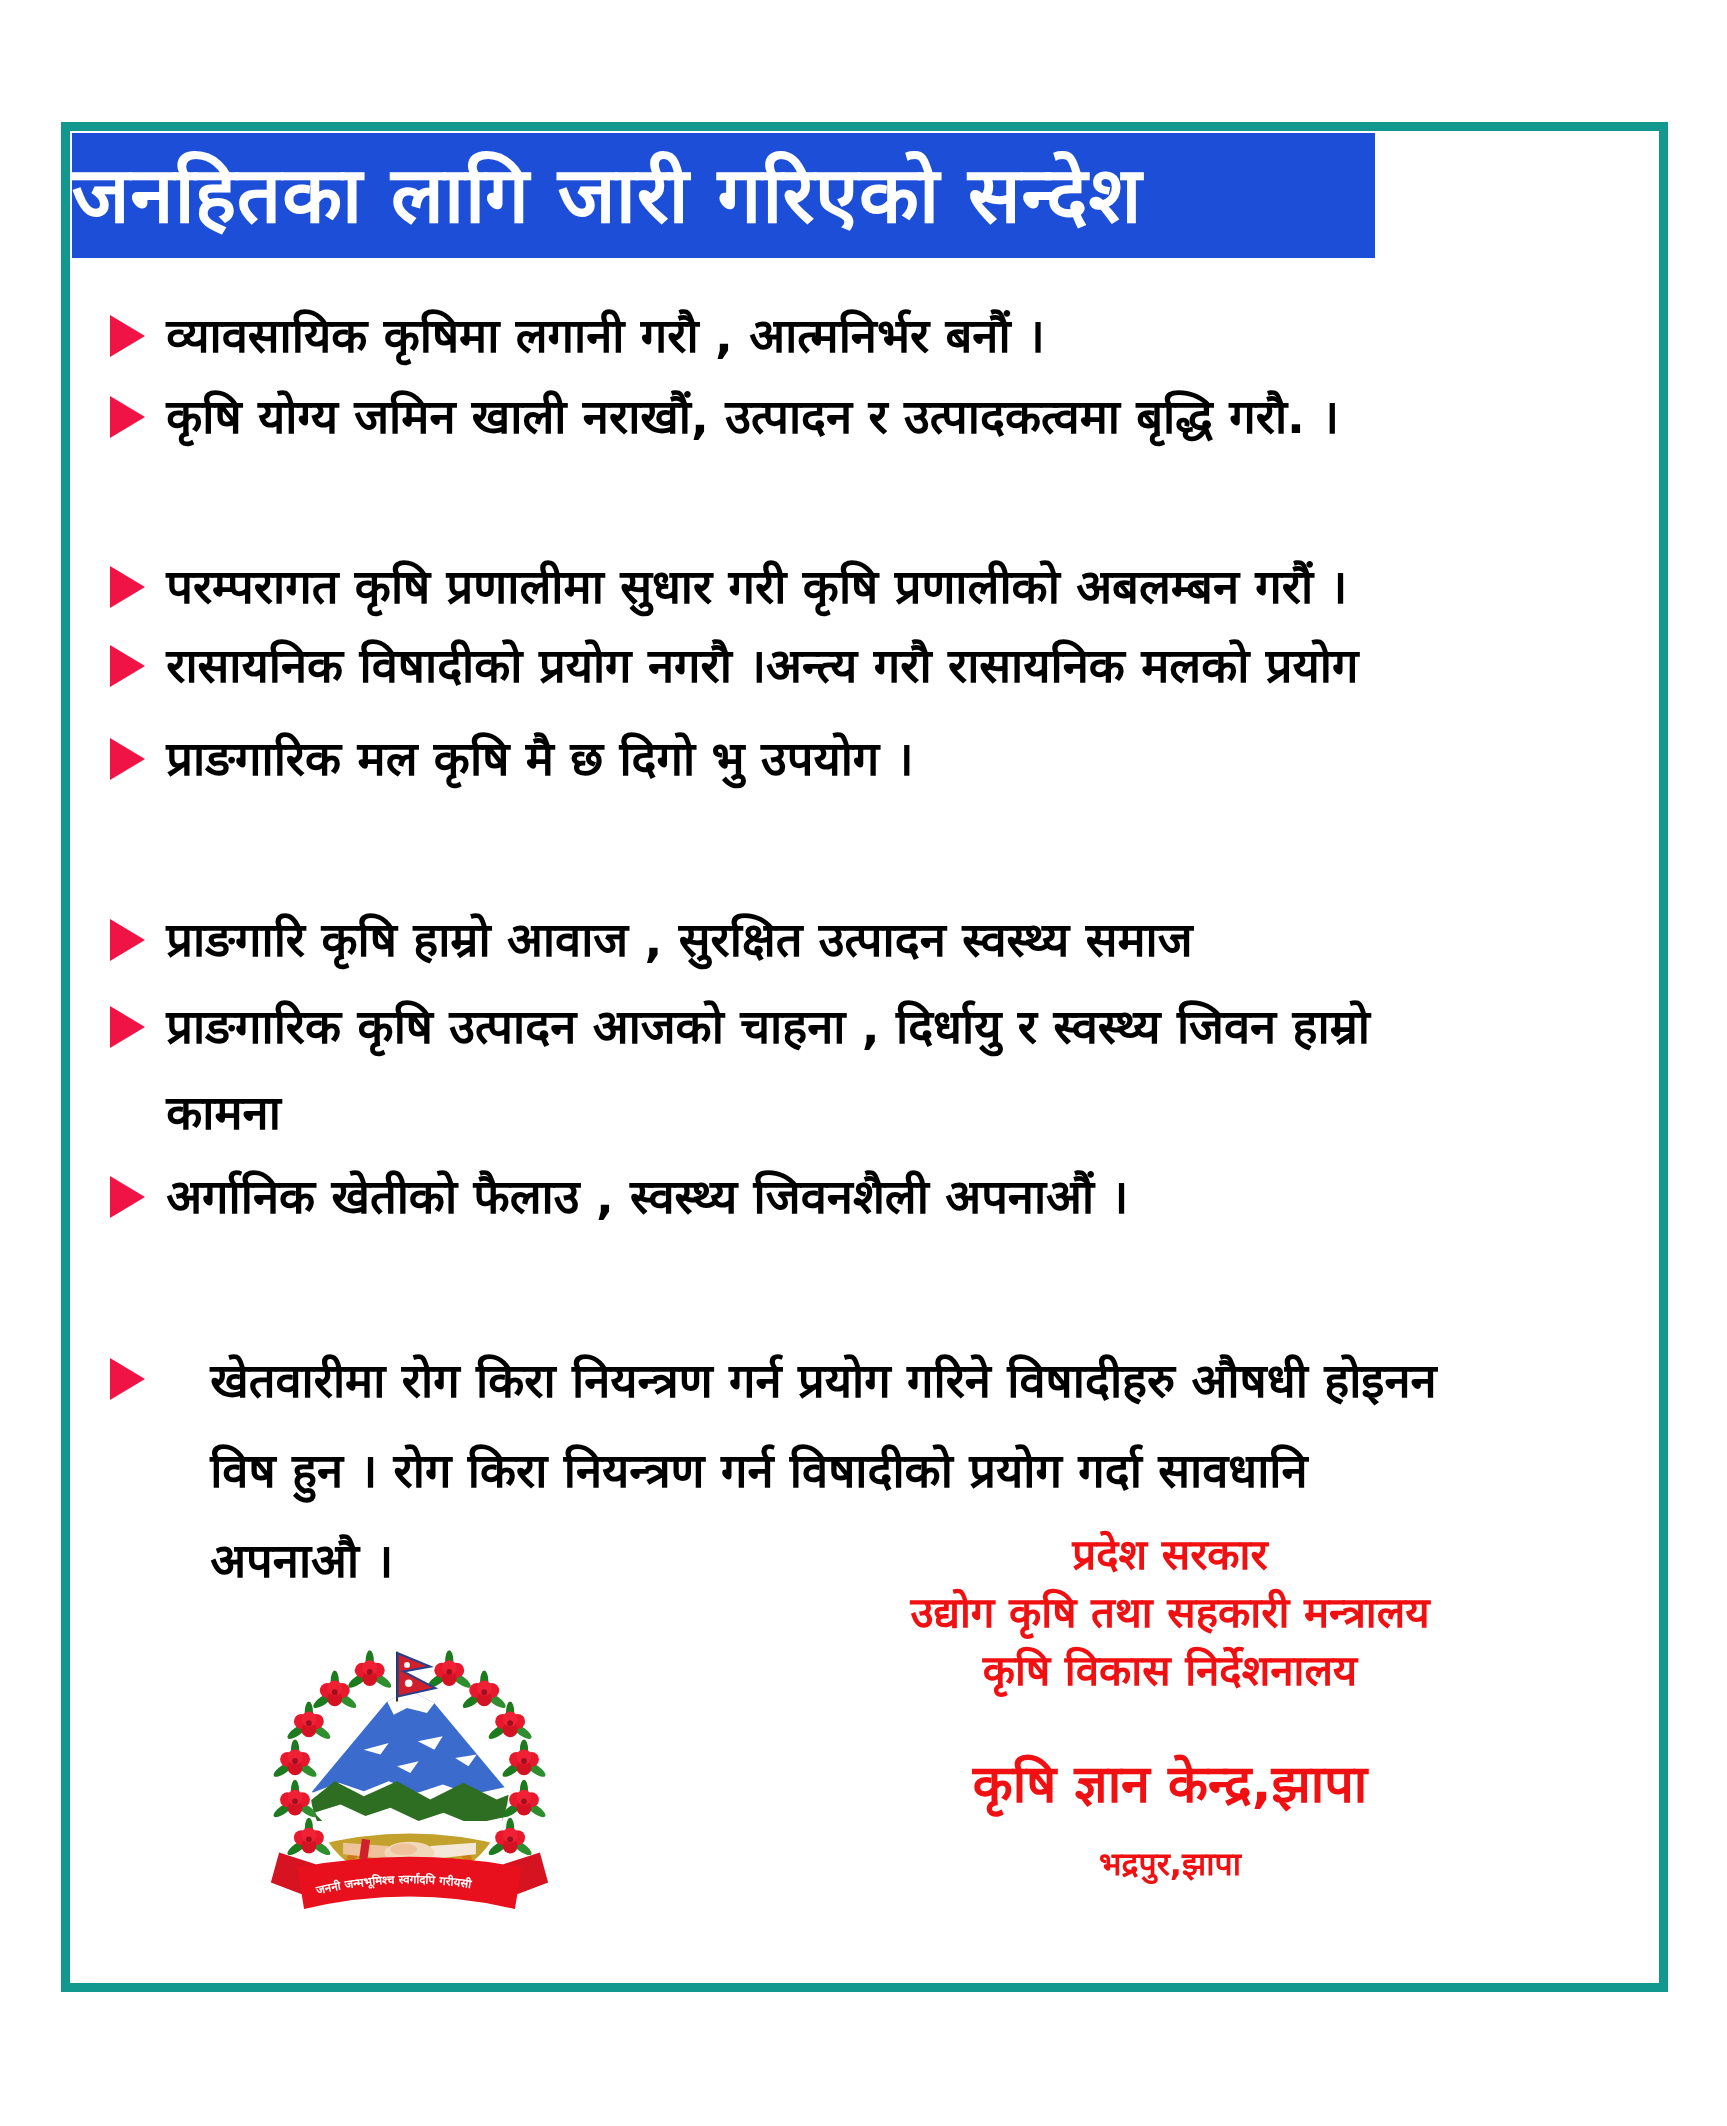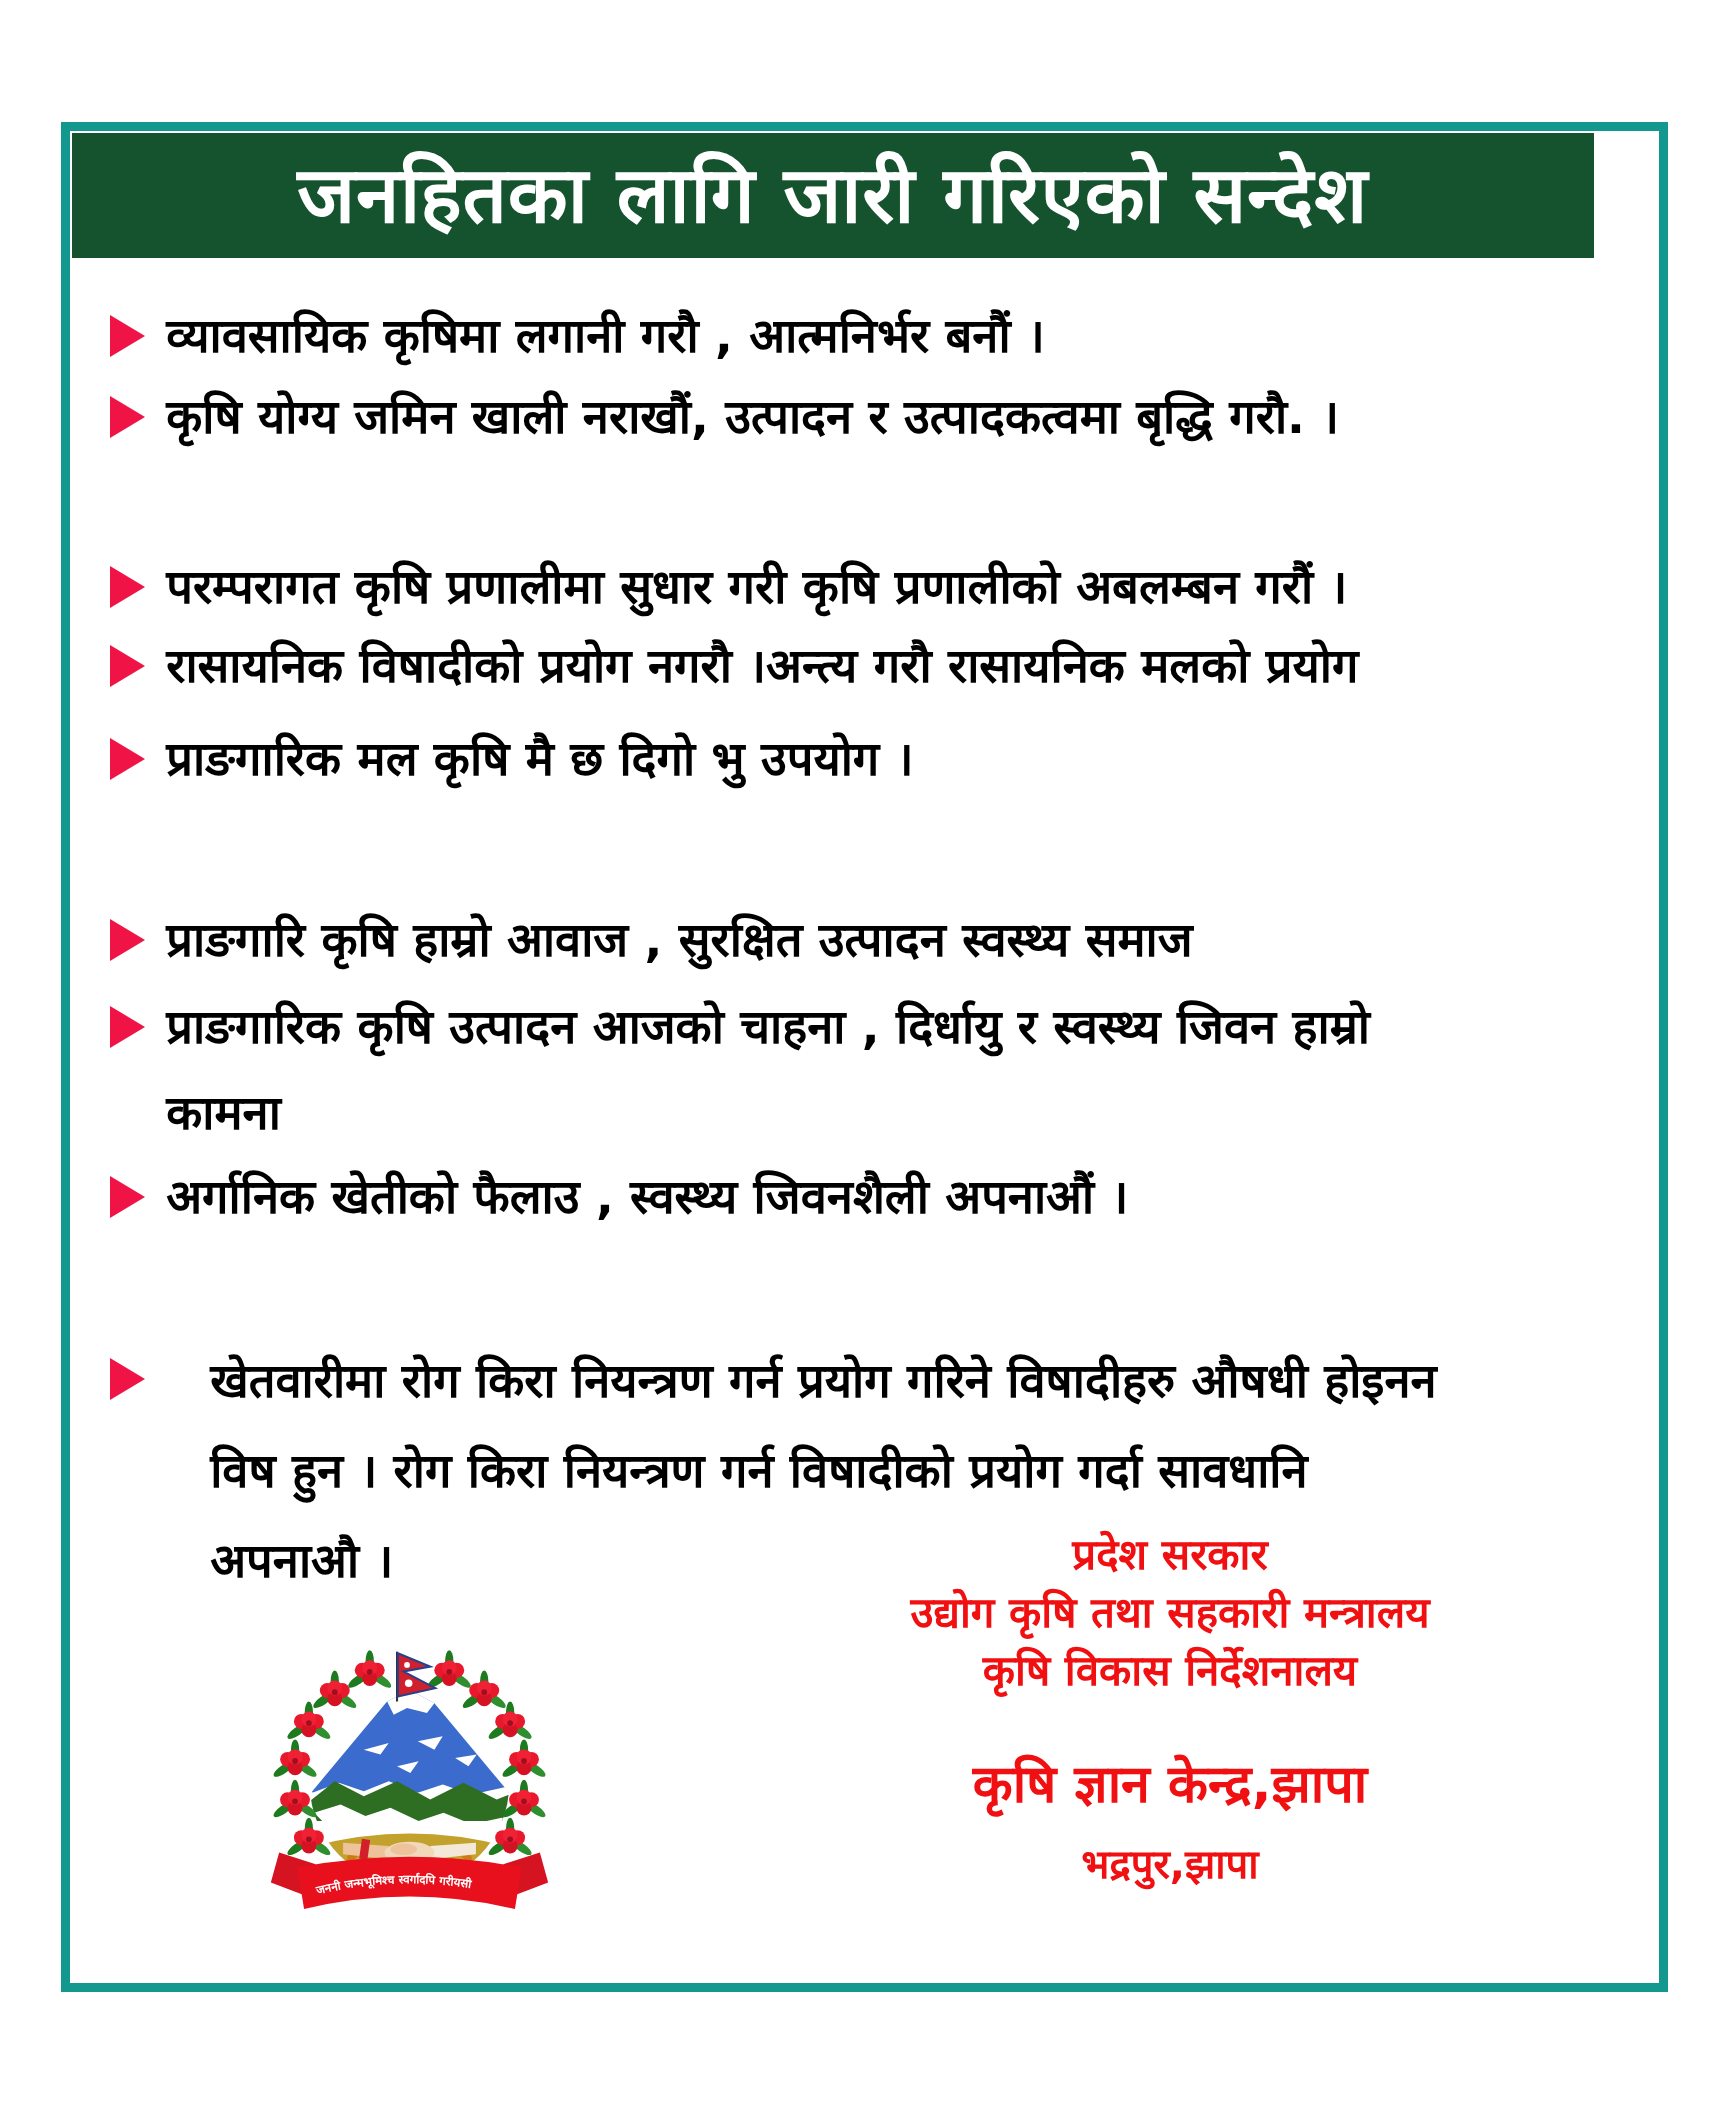--- a/index.html
+++ b/index.html
@@ -9,22 +9,22 @@
     overflow:hidden;
   }
   .poster{position:absolute;inset:0;background:#ffffff;}
   .frame{
     position:absolute;left:61px;top:122px;width:1607px;height:1870px;
     border:9.1px solid #13988f;box-sizing:border-box;background:#ffffff;
     overflow:hidden;
   }
   .inner{position:absolute;left:0;top:0;width:1588px;height:1852px;}
   .header{
-    position:absolute;left:1.7px;top:1.7px;width:1522px;height:125px;
-    background:#14532d;display:flex;align-items:center;justify-content:center;
+    position:absolute;left:1.7px;top:1.7px;width:1303px;height:125px;
+    background:#1d4ed8;display:flex;align-items:center;
   }
   .header .title{
     color:#ffffff;font-weight:700;font-size:78px;line-height:125px;
     white-space:nowrap;letter-spacing:0.8px;
   }
   .bullet-row{
     position:absolute;left:11.6px;right:6.6px;
     display:flex;align-items:flex-start;padding-left:28px;
   }
   .tri{
@@ -43,21 +43,21 @@
     position:absolute;left:751px;top:1395px;width:698px;text-align:center;
   }
   .gov-line{
     color:#f01011;font-weight:700;font-size:42px;line-height:58px;white-space:nowrap;
   }
   .center-name{
     color:#f01011;font-weight:700;font-size:52px;line-height:108px;
     margin-top:30px;white-space:nowrap;
   }
   .address{
-    color:#f01011;font-weight:700;font-size:40px;line-height:53px;white-space:nowrap;
+    color:#f01011;font-weight:700;font-size:32px;line-height:53px;white-space:nowrap;
   }
   .emblem{position:absolute;left:194px;top:1519px;width:291px;height:274px;}
 </style>
 </head>
 <body>
 
 <div class="poster">
   <div class="frame">
     <div class="inner">
 

